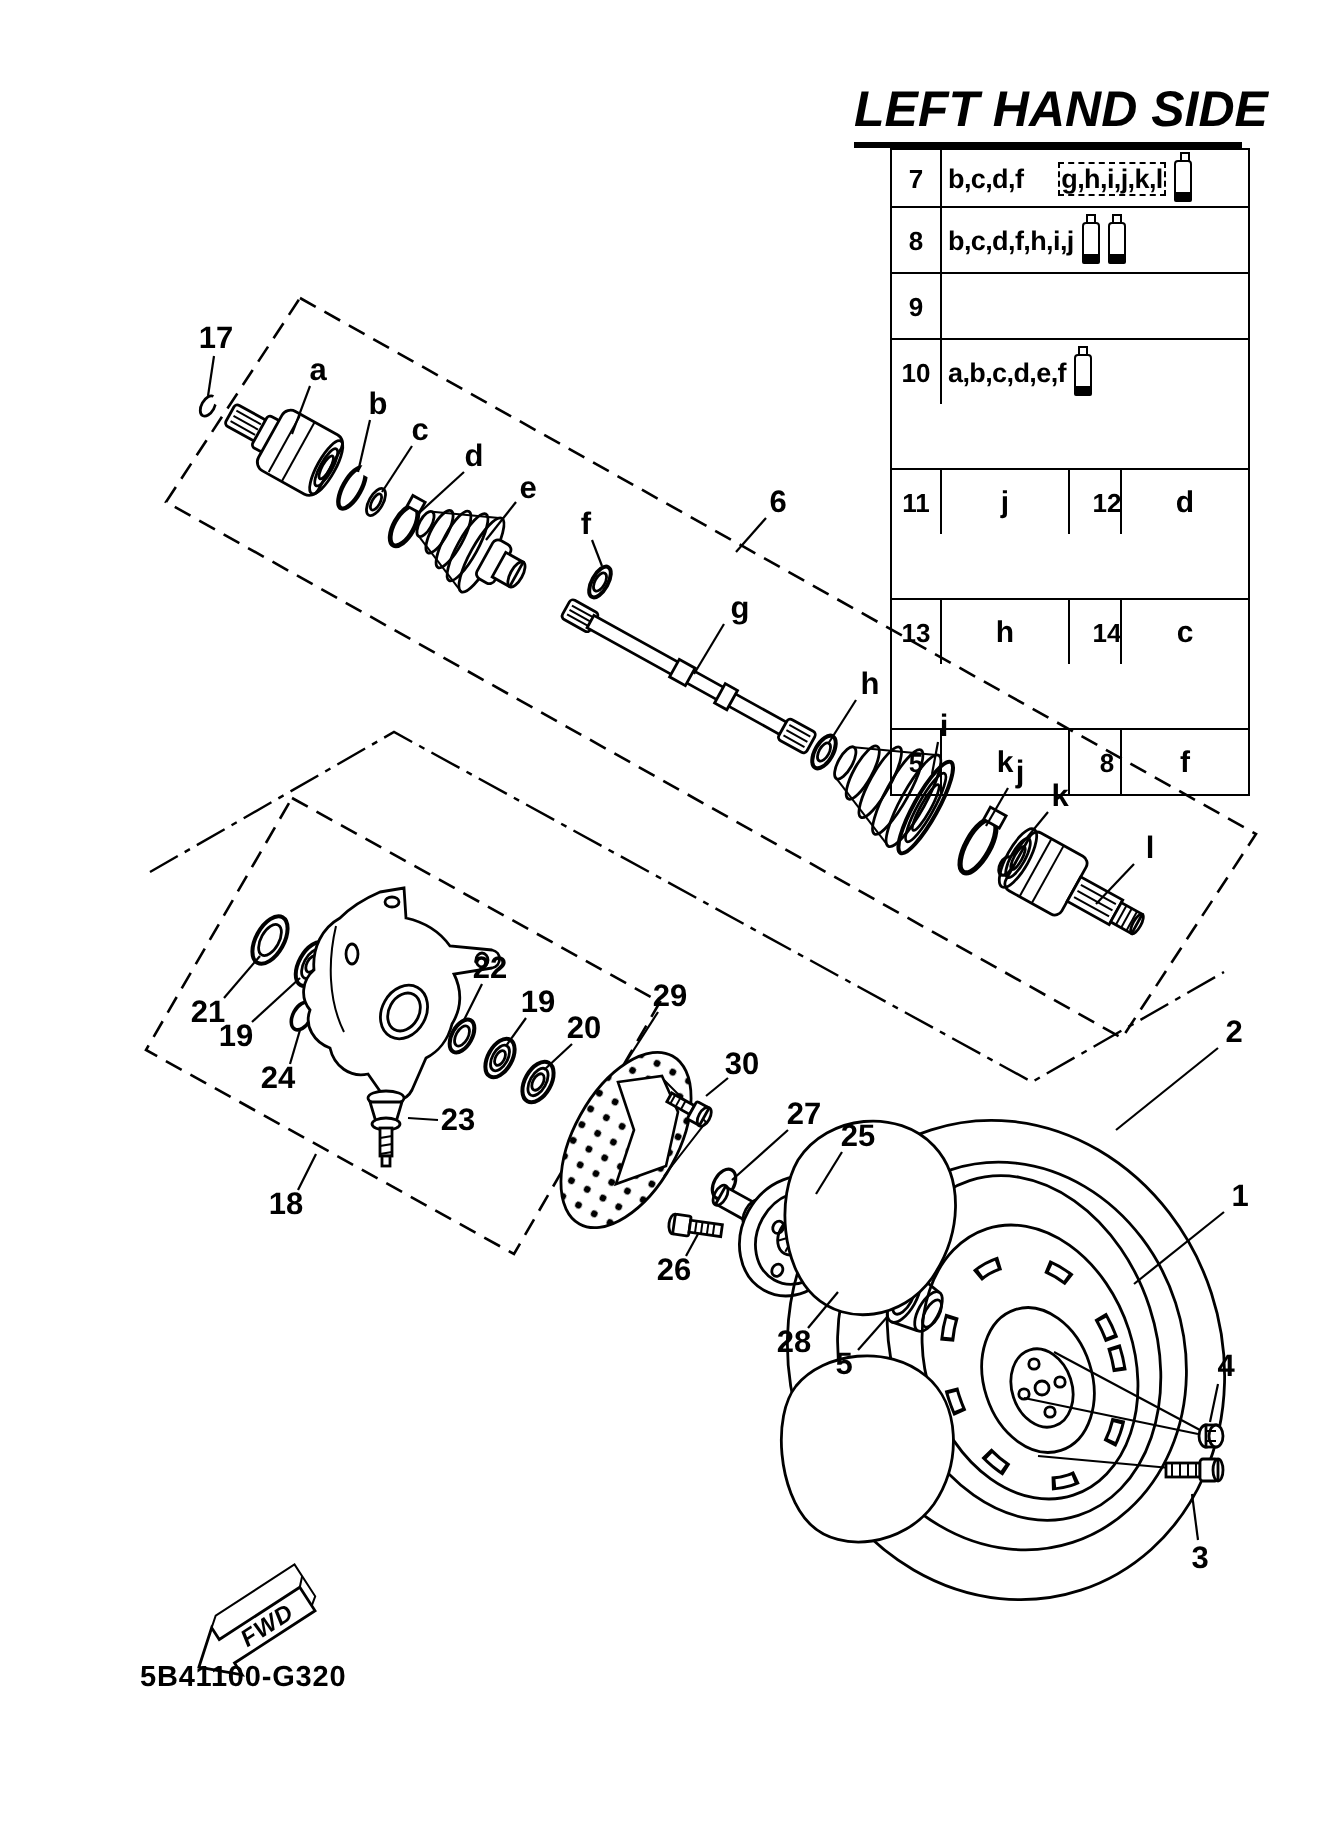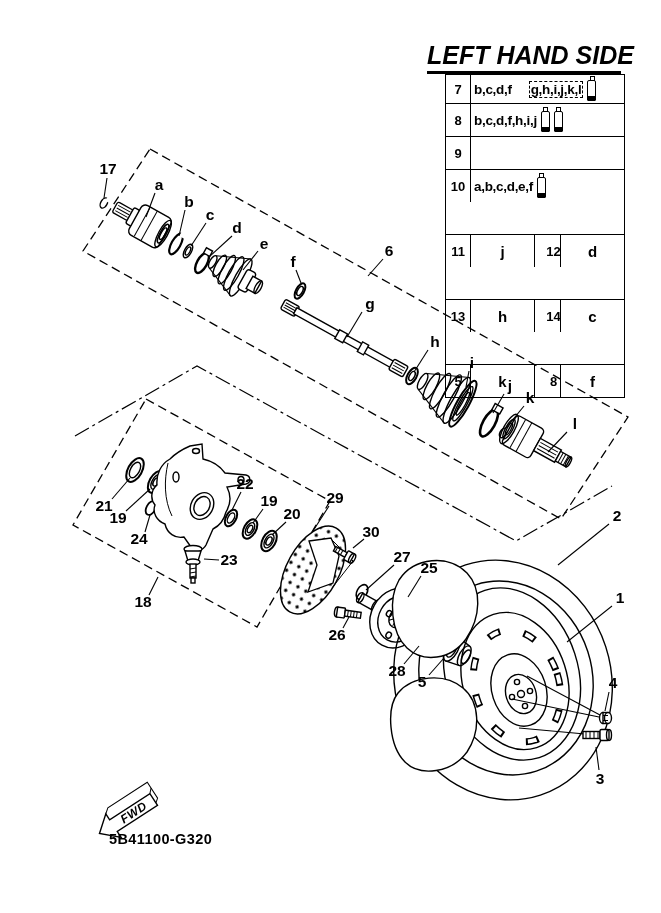--- a/index.html
+++ b/index.html
@@ -23,21 +23,21 @@
   .kcell{font:700 13.5px "Liberation Sans",sans-serif;letter-spacing:-0.3px;
          padding-left:3px;display:flex;align-items:center;gap:1px;white-space:nowrap;}
   .vcell{font:700 15px "Liberation Sans",sans-serif;text-align:center;}
   .dashedbox{border:1.4px dashed #000;padding:0 1px;margin-left:16px;}
   .tube{position:relative;display:inline-block;width:9px;height:21px;margin:2px 0 0 3px;
         border:1.3px solid #000;border-radius:2px 2px 1px 1px;box-sizing:border-box;}
   .tube::before{content:"";position:absolute;top:-5px;left:1.5px;width:3px;height:4px;
         border:1.3px solid #000;border-bottom:none;}
   .tube::after{content:"";position:absolute;left:0;right:0;bottom:0;height:3.5px;background:#000;}
   
-  #code{position:absolute;left:70px;top:831px;font:600 14.5px "Liberation Sans",sans-serif;letter-spacing:.4px;margin-left:39px;}
+  #code{position:absolute;left:70px;top:831px;font:600 14.5px "Liberation Sans",sans-serif;letter-spacing:.4px;}
   
   .ln{fill:none;stroke:#000;stroke-width:1.4;}
   .fw{fill:#fff;stroke:#000;stroke-width:1.4;}
   .thin{fill:none;stroke:#000;stroke-width:1;}
   .dashbox{fill:none;stroke:#000;stroke-width:1.3;stroke-dasharray:9 5;}
   .chain{fill:none;stroke:#000;stroke-width:1.2;stroke-dasharray:16 4 3 4;}
   .lead{fill:none;stroke:#000;stroke-width:1.1;}
   .plabel{font-family:"Liberation Sans",sans-serif;font-weight:700;fill:#000;
           text-anchor:middle;}
   .pnumber{font-size:15.5px;}

